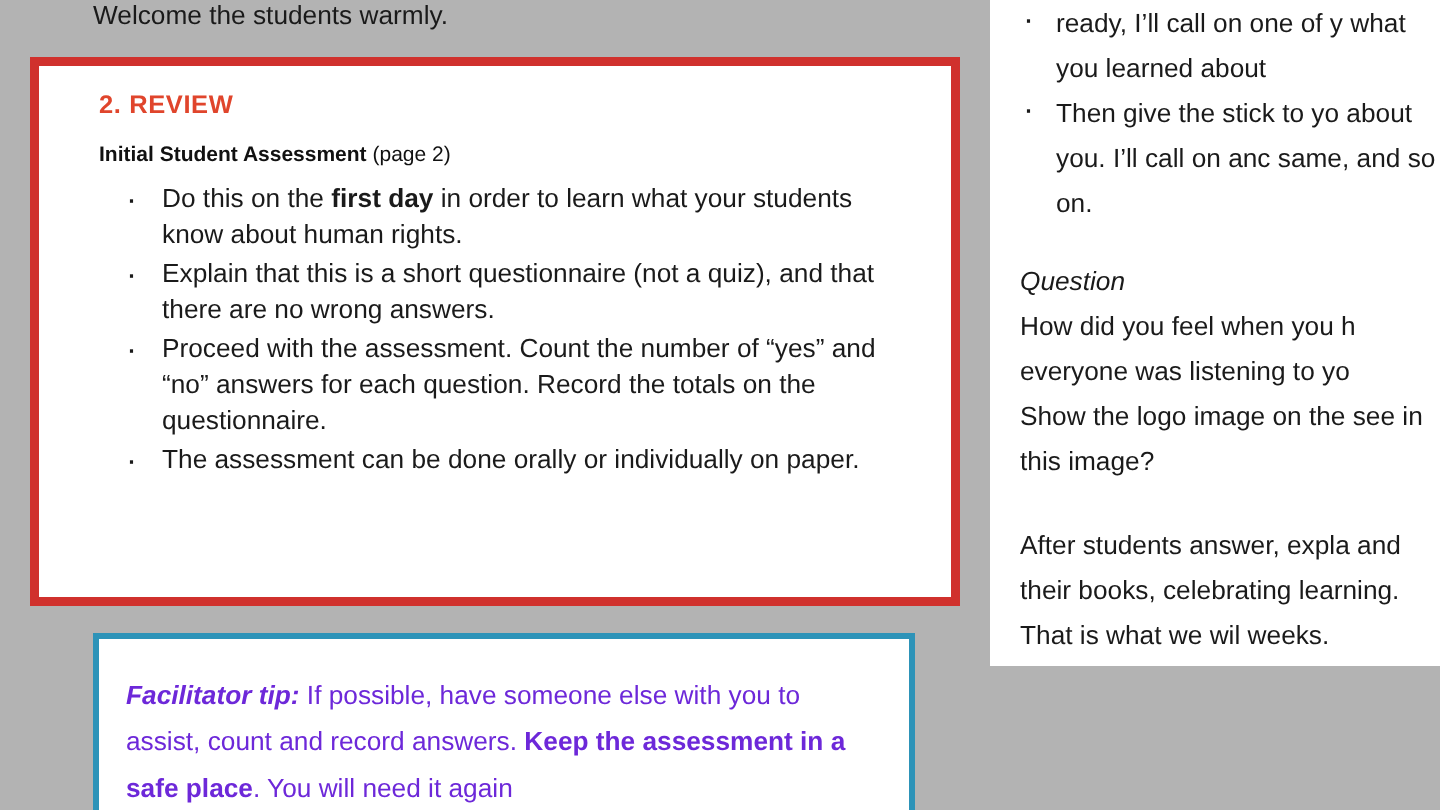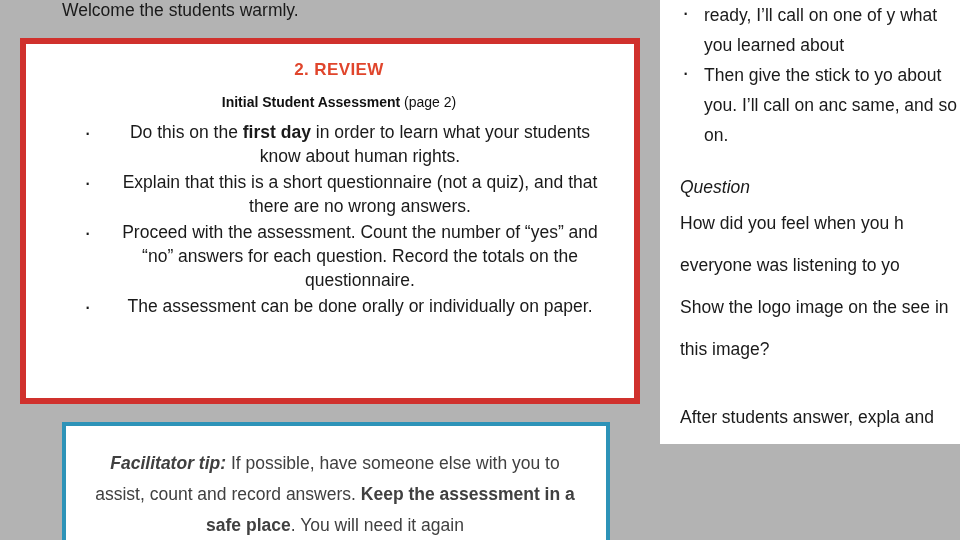--- a/index.html
+++ b/index.html
@@ -18,21 +18,20 @@
     height: 540px;
     background: #b3b3b3;
   }
   
   .left-col {
     position: absolute;
     left: 0px;
     top: 0px;
     width: 660px;
     height: 540px;
-    text-align: center;
   }
   .welcome-line {
     position: absolute;
     left: 62px;
     top: -4px;
     font-size: 17.5px;
     color: #1a1a1a;
     line-height: 28px;
     white-space: nowrap;
   }
@@ -93,21 +92,21 @@
     top: 422px;
     width: 548px;
     height: 130px;
     background: #ffffff;
     border: 4px solid #2d93b8;
     border-bottom: none;
   }
   .tip-inner {
     padding: 22px 20px 0 18px;
     font-size: 17.5px;
-    color: #404040;
+    color: #6d28d9;
     line-height: 31px;
   }
   .tip-inner i { font-style: italic; font-weight: bold; }
   .tip-inner b { font-weight: bold; }
   
   .right-col {
     position: absolute;
     left: 660px;
     top: 0;
     width: 300px;
@@ -142,21 +141,21 @@
   .r-top {
     margin-top: -4px;
   }
   .r-question-label {
     font-style: italic;
     font-size: 17.5px;
     margin-top: 22px;
     line-height: 30px;
   }
   .r-para {
-    line-height: 42px;
+    line-height: 30px;
   }
   .r-section-heading {
     color: #e0452c;
     font-weight: bold;
     font-size: 17px;
     letter-spacing: 0.4px;
     margin-top: 26px;
     margin-bottom: 4px;
   }
   .r-gap { height: 26px; }

